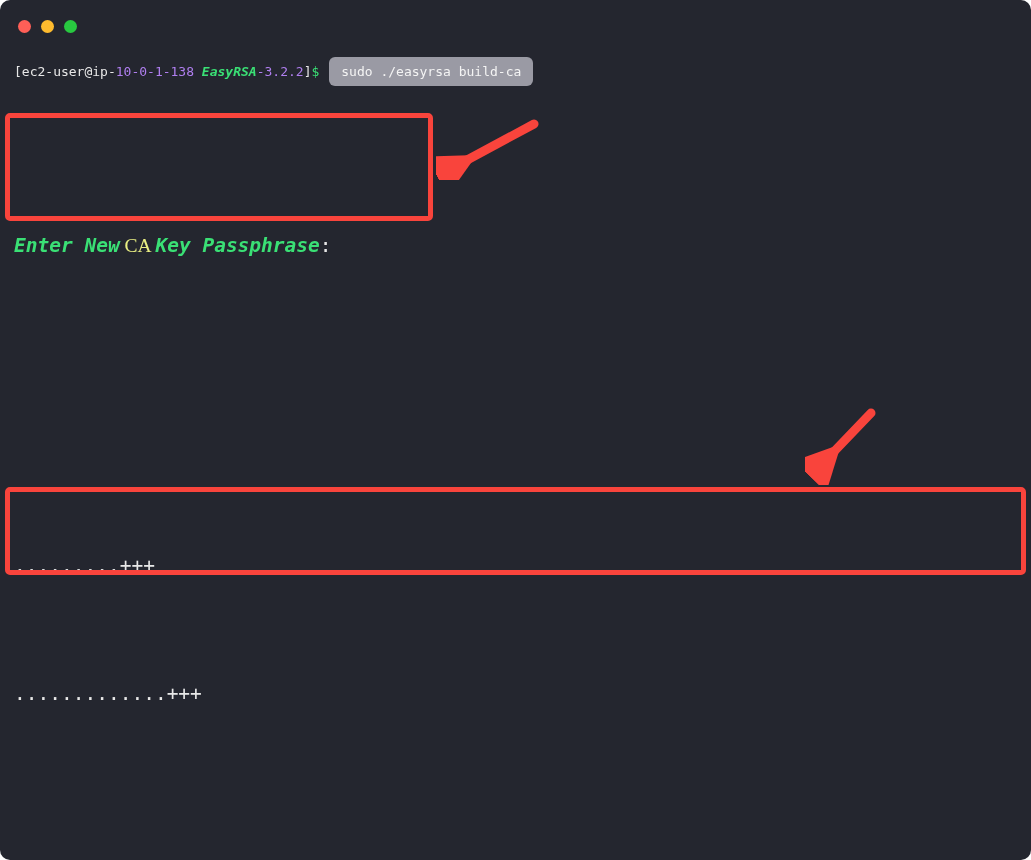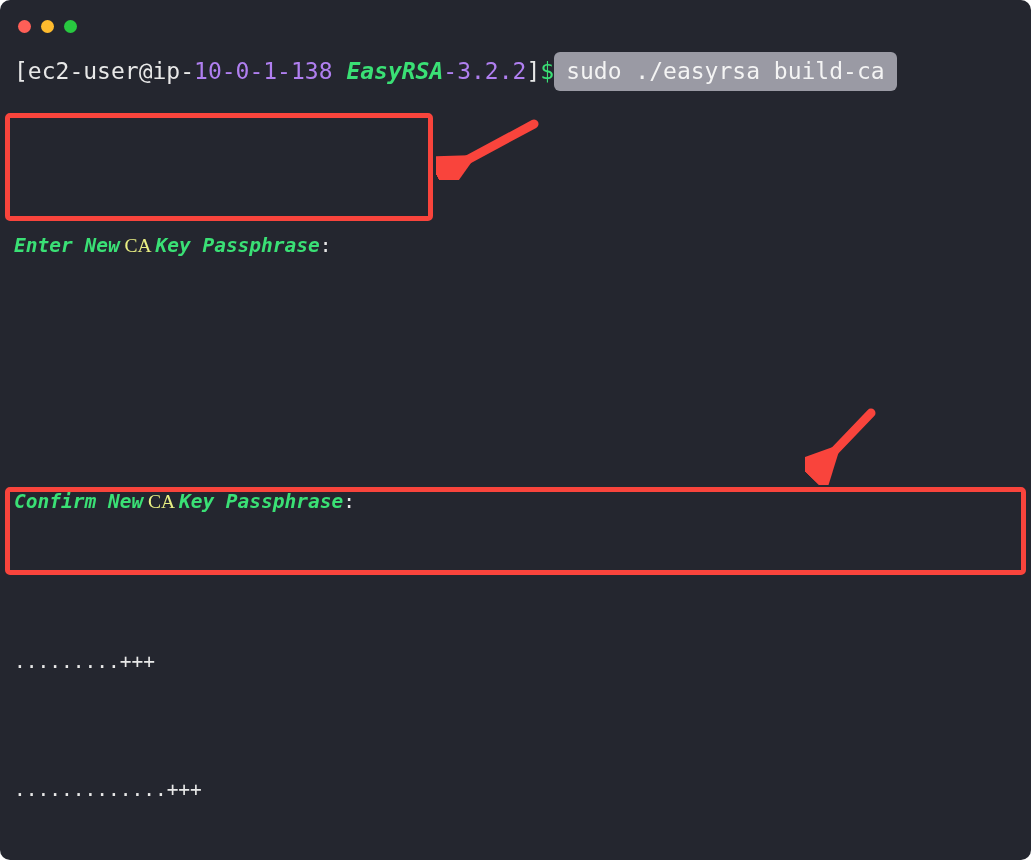--- a/index.html
+++ b/index.html
@@ -67,28 +67,28 @@
   .c-purple  { color: #b07ff0; }
   .c-dot     { color: #e8e8e8; }
 
   
   #prompt-row {
     position: absolute;
     top: 46px; left: 14px;
     height: 50px;
     display: flex;
     align-items: center;
-    font-size: 23px;
+    font-size: 13px;
   }
   #prompt-row .cmd-chip {
     background: #9a9aa4;
     color: #f4f4f4;
     border-radius: 6px;
     padding: 8px 12px;
-    margin-left: 0;
+    margin-left: 10px;
     line-height: 1;
   }
 
   
   .red-box {
     position: absolute;
     border: 5px solid #f9443c;
     border-radius: 5px;
     pointer-events: none;
   }
@@ -124,21 +124,20 @@
     <span class="cmd-chip">sudo ./easyrsa build-ca</span>
   </div>
 
   <div id="terminal-body" style="top:102px;">
 
     
     <div class="line"><span class="c-green-b">Enter New</span><span class="c-yellow"> CA </span><span class="c-green-b">Key Passphrase</span><span class="c-white">:</span></div>
 
     <div class="line blank"></div>
 
-    <div class="line"><span class="c-green-b">Confirm New</span><span class="c-yellow"> CA </span><span class="c-green-b">Key Passphrase</span><span class="c-white">:</span></div>
 
     
     <div class="line"><span class="c-dot">.........</span><span class="c-white">+++</span></div>
 
     <div class="line"><span class="c-dot">.............</span><span class="c-white">+++</span></div>
 
     
     
 
     

